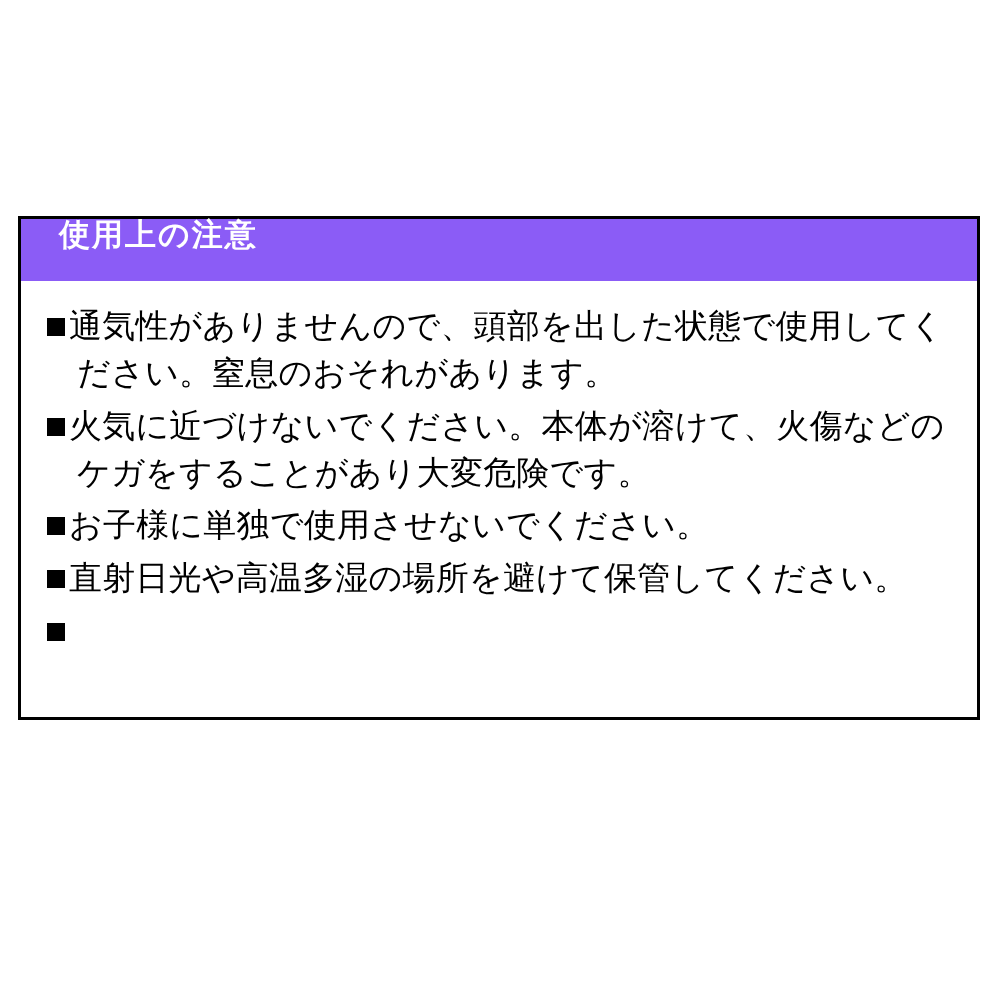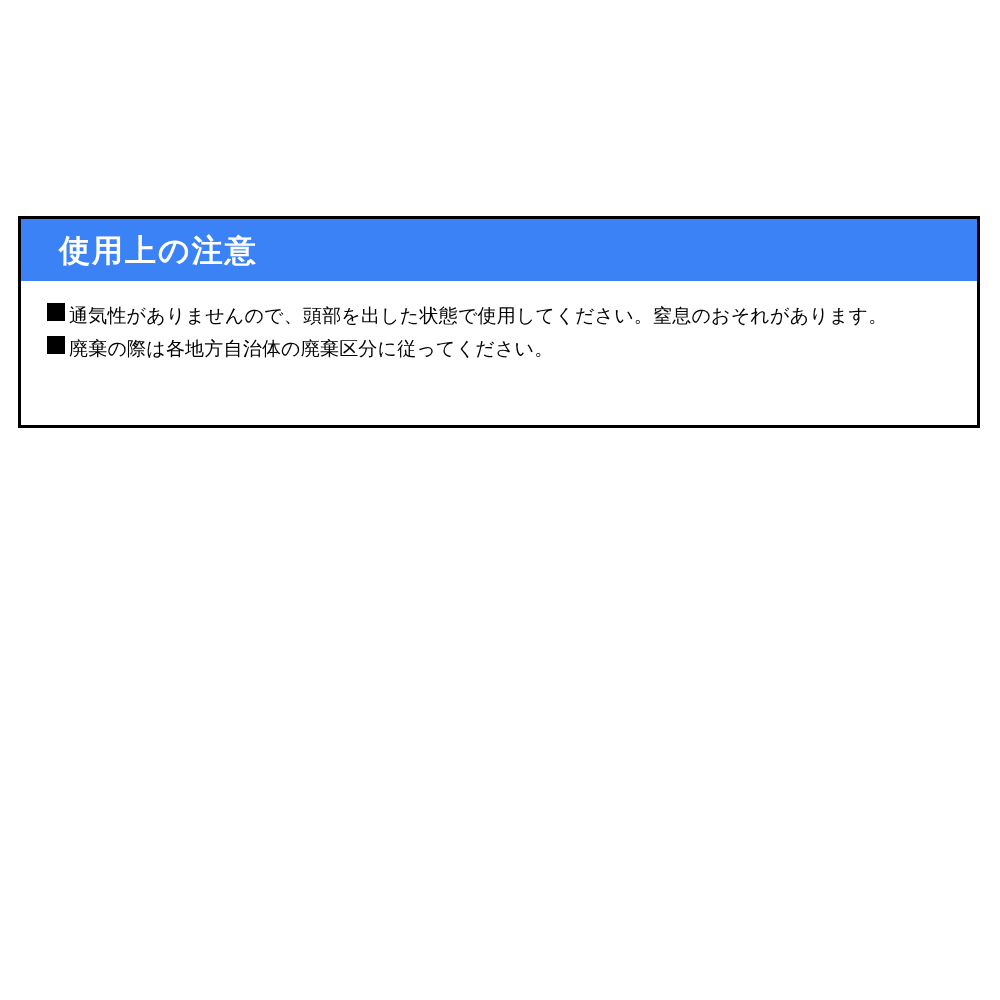--- a/index.html
+++ b/index.html
@@ -20,44 +20,44 @@
     position: absolute;
     left: 18px;
     top: 216px;
     width: 962px;
     box-sizing: border-box;
     border: 3px solid #000000;
     background: #ffffff;
   }
 
   .notice-header {
-    background: #3b82f6;
+    background: #8b5cf6;
     color: #ffffff;
     height: 62px;
     display: flex;
-    align-items: center;
+    align-items: flex-start;
     padding-left: 38px;
     box-sizing: border-box;
   }
 
   .notice-header-title {
     font-size: 31px;
     font-weight: bold;
     letter-spacing: 2px;
     line-height: 1;
   }
 
   .notice-body {
     padding: 22px 26px 56px 26px;
     box-sizing: border-box;
   }
 
   .notice-item {
     display: block;
-    font-size: 19px;
+    font-size: 33px;
     line-height: 1.42;
     letter-spacing: 0.2px;
     margin-bottom: 6px;
     padding-left: 30px;
     text-indent: -30px;
     font-weight: 500;
   }
 
   .notice-item .bullet {
     display: inline-block;
@@ -80,23 +80,32 @@
   <div class="notice-header">
     <span class="notice-header-title">使用上の注意</span>
   </div>
 
   <div class="notice-body">
 
     <div class="notice-item">
       <span class="bullet"></span><span class="txt">通気性がありませんので、頭部を出した状態で使用してください。窒息のおそれがあります。</span>
     </div>
 
+    <div class="notice-item">
+      <span class="bullet"></span><span class="txt">火気に近づけないでください。本体が溶けて、火傷などのケガをすることがあり大変危険です。</span>
+    </div>
 
-
+    <div class="notice-item">
+      <span class="bullet"></span><span class="txt">お子様に単独で使用させないでください。</span>
+    </div>
 
 
     <div class="notice-item">
-      <span class="bullet"></span><span class="txt">廃棄の際は各地方自治体の廃棄区分に従ってください。</span>
+      <span class="bullet"></span><span class="txt">直射日光や高温多湿の場所を避けて保管してください。</span>
+    </div>
+
+    <div class="notice-item">
+      <span class="bullet"></span>
     </div>
 
 
   </div>
 </div>
 
 </body></html>

